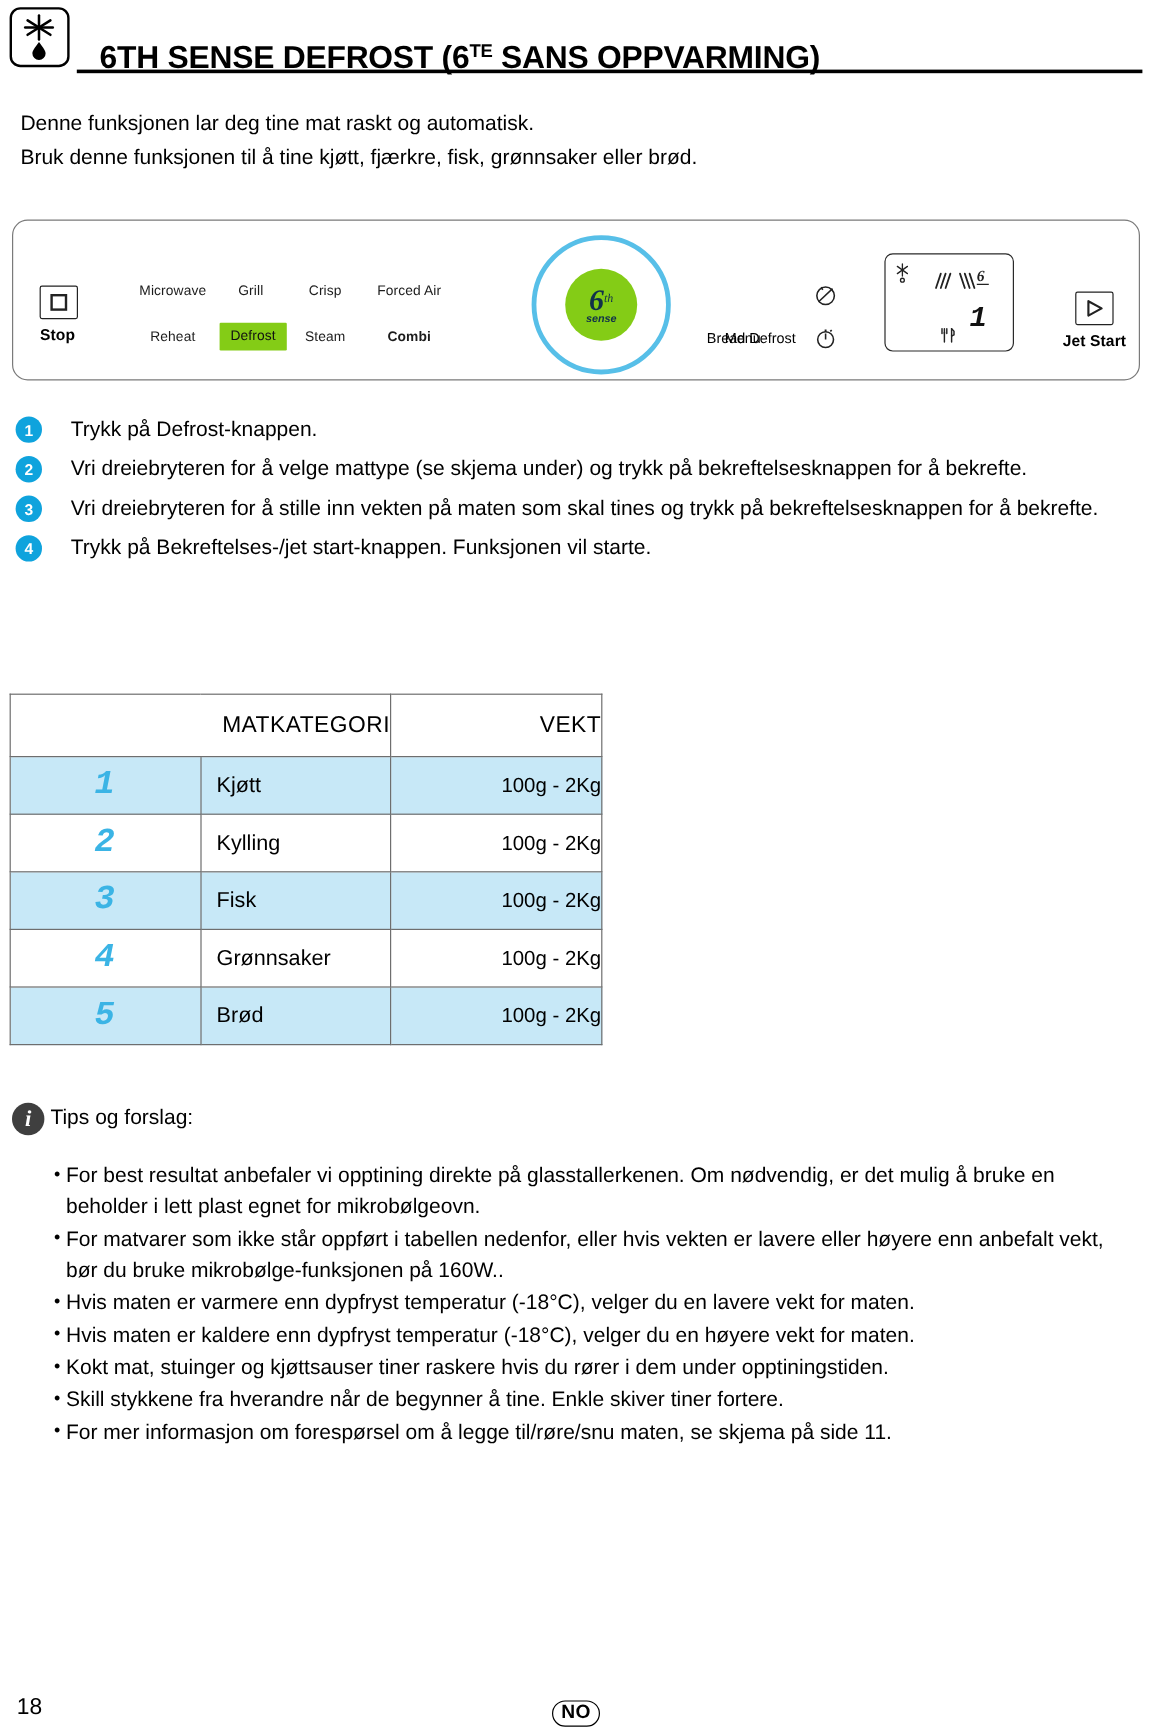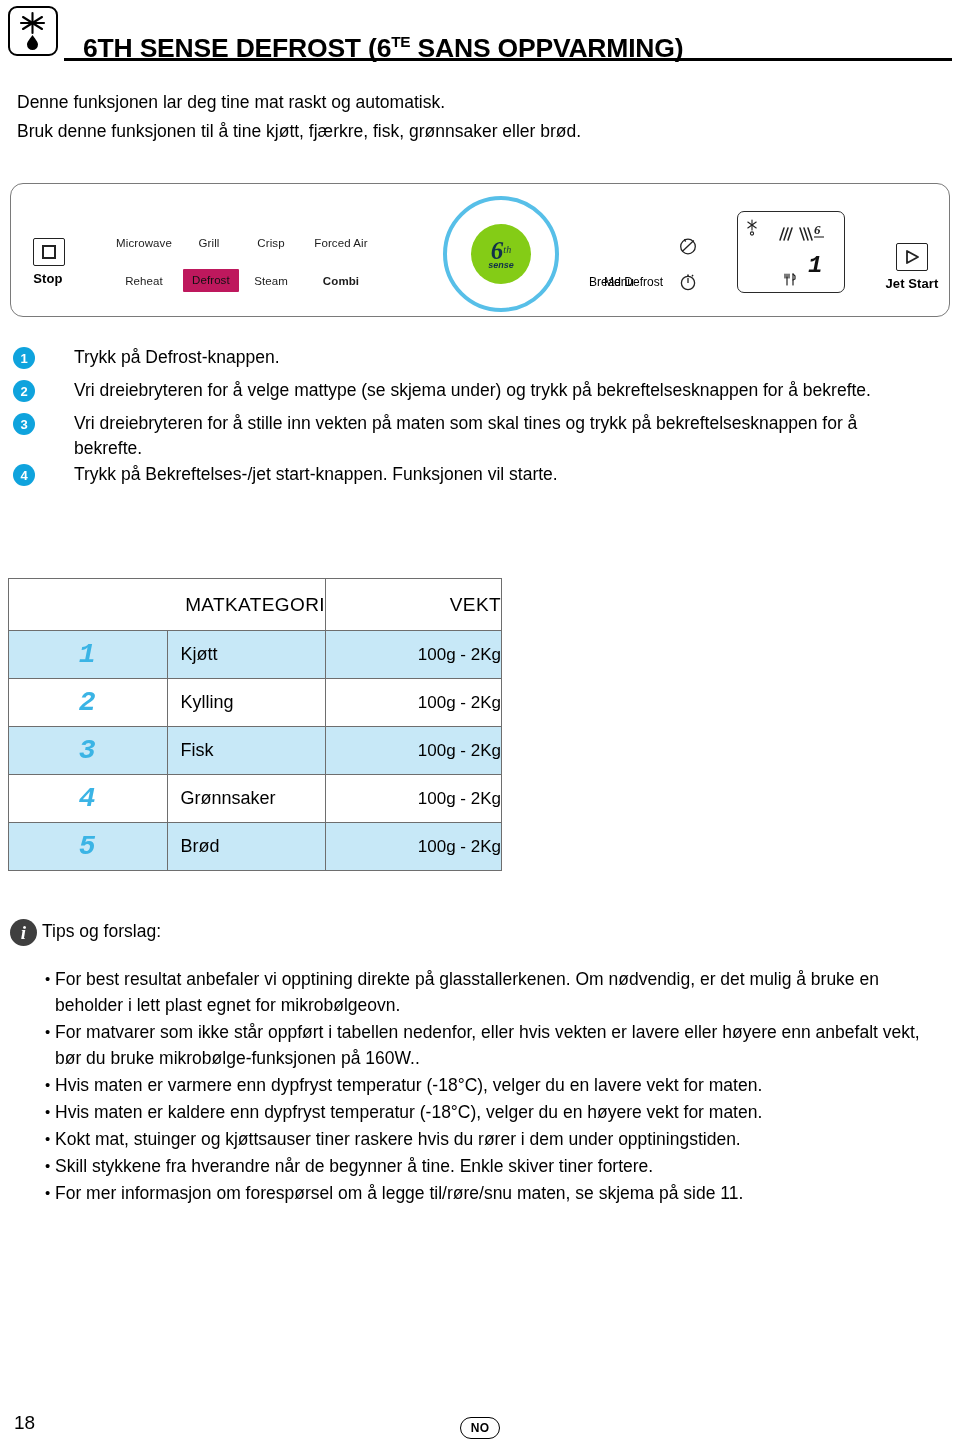--- a/index.html
+++ b/index.html
@@ -93,21 +93,21 @@
   }
 
   .mode-label {
     font-size: 11.5px;
     color: #1c1c1c;
     white-space: nowrap;
     text-align: center;
     letter-spacing: 0.1px;
   }
   .mode-hl {
-    background: #be185d;
+    background: #84cc16;
     padding: 5px 9px 6px 9px;
     top: 77px;
     border-radius: 1px;
     color: #111;
   }
 
   
   .dial-outer {
     left: 443px; top: 196px;
     width: 116px; height: 116px;
@@ -207,21 +207,21 @@
     background: #0fa3dd;
     color: #ffffff;
     font-size: 13px;
     font-weight: bold;
     display: flex;
     align-items: center;
     justify-content: center;
     line-height: 1;
   }
   .step-text {
-    margin-left: 74px;
+    margin-left: 59px;
     padding-right: 40px;
     font-size: 17.5px;
     line-height: 25px;
   }
 
   
   .tbl {
     position: absolute;
     left: 8px; top: 578px;
     width: 494px;
@@ -317,21 +317,21 @@
     position: absolute;
     left: 14px; top: 1412px;
     font-size: 19px;
   }
   .footer-lang {
     position: absolute;
     left: 460px; top: 1417px;
     width: 40px; height: 22px;
     border: 1.7px solid #000;
     border-radius: 11px;
-    font-size: 12px;
+    font-size: 16px;
     font-weight: bold;
     display: flex;
     align-items: center;
     justify-content: center;
     letter-spacing: 0.3px;
   }
 </style>
 </head>
 <body>
 

